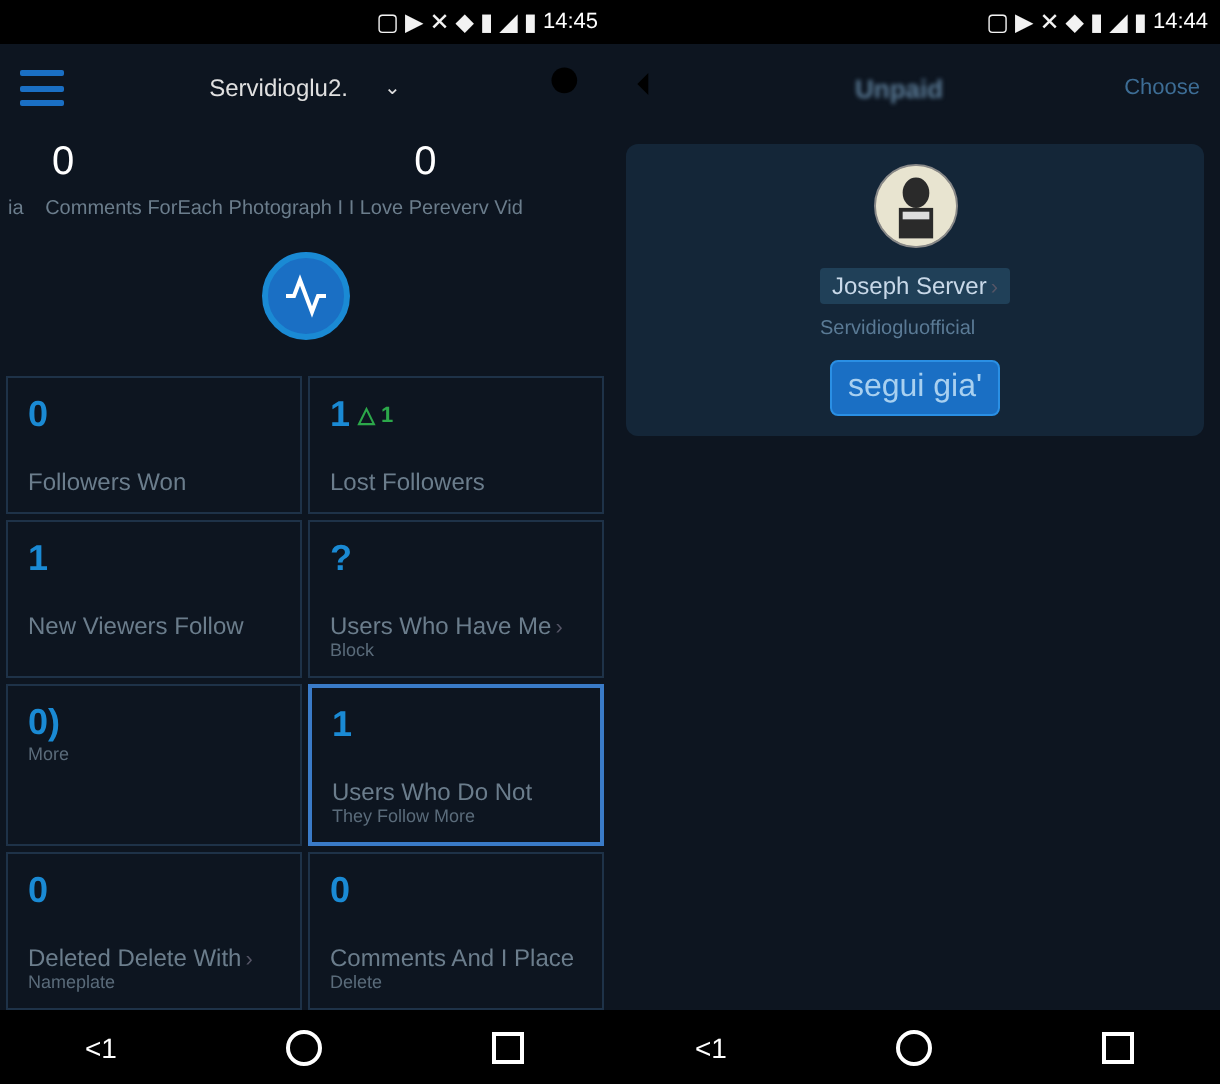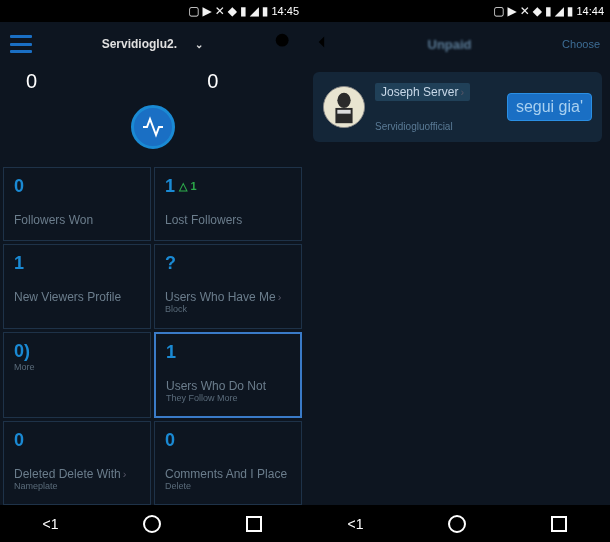--- a/index.html
+++ b/index.html
@@ -50,21 +50,20 @@
     }
     .hamburger span { height: 3px; background: #1a6fc4; border-radius: 1px; }
     .username-btn {
       flex: 1;
       color: #e0e0e0;
       font-size: 12px;
       display: flex;
       align-items: center;
       justify-content: center;
       gap: 18px;
-      font-weight: bold;
     }
     .chevron-down { font-size: 10px; color: #e0e0e0; }
     .app-bar-right {
       flex: 1;
       text-align: center;
       color: #5a7a95;
       font-size: 13px;
       font-weight: bold;
       filter: blur(1px);
     }
@@ -139,40 +138,41 @@
     }
     .arrow-right { color: #556; font-size: 11px; margin-left: 2px; }
     .user-card {
       background: #142638;
       border-radius: 6px;
       margin: 6px 8px;
       padding: 10px;
       display: flex;
       align-items: center;
       gap: 10px;
+      flex-direction: column;
     }
     .avatar {
       width: 42px; height: 42px;
       border-radius: 50%;
       background: #ddd8c0;
       border: 1px solid #888;
       display: flex; align-items: center; justify-content: center;
       overflow: hidden;
     }
     .avatar svg { width: 100%; height: 100%; }
     .user-info { flex: 1; }
     .user-name {
       background: #204058;
       color: #c8d8e8;
       font-size: 12px;
       padding: 2px 6px;
       border-radius: 2px;
       display: inline-block;
     }
-    .user-handle { color: #5a7a95; font-size: 10px; margin-top: 20px; }
+    .user-handle { color: #5a7a95; font-size: 10px; margin-top: 7px; }
     .follow-btn {
       background: #1a6fc4;
       color: #a8d0f0;
       border: 1px solid #2a8fe4;
       border-radius: 4px;
       font-size: 16px;
       padding: 4px 8px;
     }
     .nav-bar {
       height: 37px;
@@ -233,20 +233,24 @@
         <svg class="search-icon" width="22" height="22" viewBox="0 0 24 24">
             <circle cx="10" cy="10" r="7"></circle>
             <line x1="20" y1="20" x2="15" y2="15"></line>
           </svg>
       </div>
     </div>
     <div class="stats-row">
       <span class="stat-num">0</span>
       <span class="stat-num" style="margin-left:130px">0</span>
     </div>
+    <div class="bio-row">
+      <span>ia</span>
+      <span style="margin-left:8px">Comments ForEach Photograph I I Love Pereverv Vid</span>
+    </div>
     <div class="pulse-wrap">
       <div class="pulse-btn">
         <svg width="24" height="24" viewBox="0 0 24 24">
             <polyline points="2,12 6,12 9,4 15,20 18,12 22,12"></polyline>
           </svg>
       </div>
     </div>
     <div class="cards">
       <div class="card">
         <div class="card-value">0</div>
@@ -254,21 +258,21 @@
       </div>
       <div class="card">
         <div class="card-value">
             <span>1</span> 
             <span class="delta-up">△ 1</span>
           </div>
         <div class="card-label">Lost Followers</div>
       </div>
       <div class="card">
         <div class="card-value">1</div>
-        <div class="card-label">New Viewers Profile</div>
+        <div class="card-label">New Viewers Follow</div>
       </div>
       <div class="card">
         <div class="card-value">?</div>
         <div class="card-label"><span>Users Who Have Me</span><span class="arrow-right">›</span></div>
         <div class="card-sublabel">Block</div>
       </div>
       <div class="card">
         <div class="card-value">0)</div>
         <div class="card-sublabel">More</div>
       </div>

